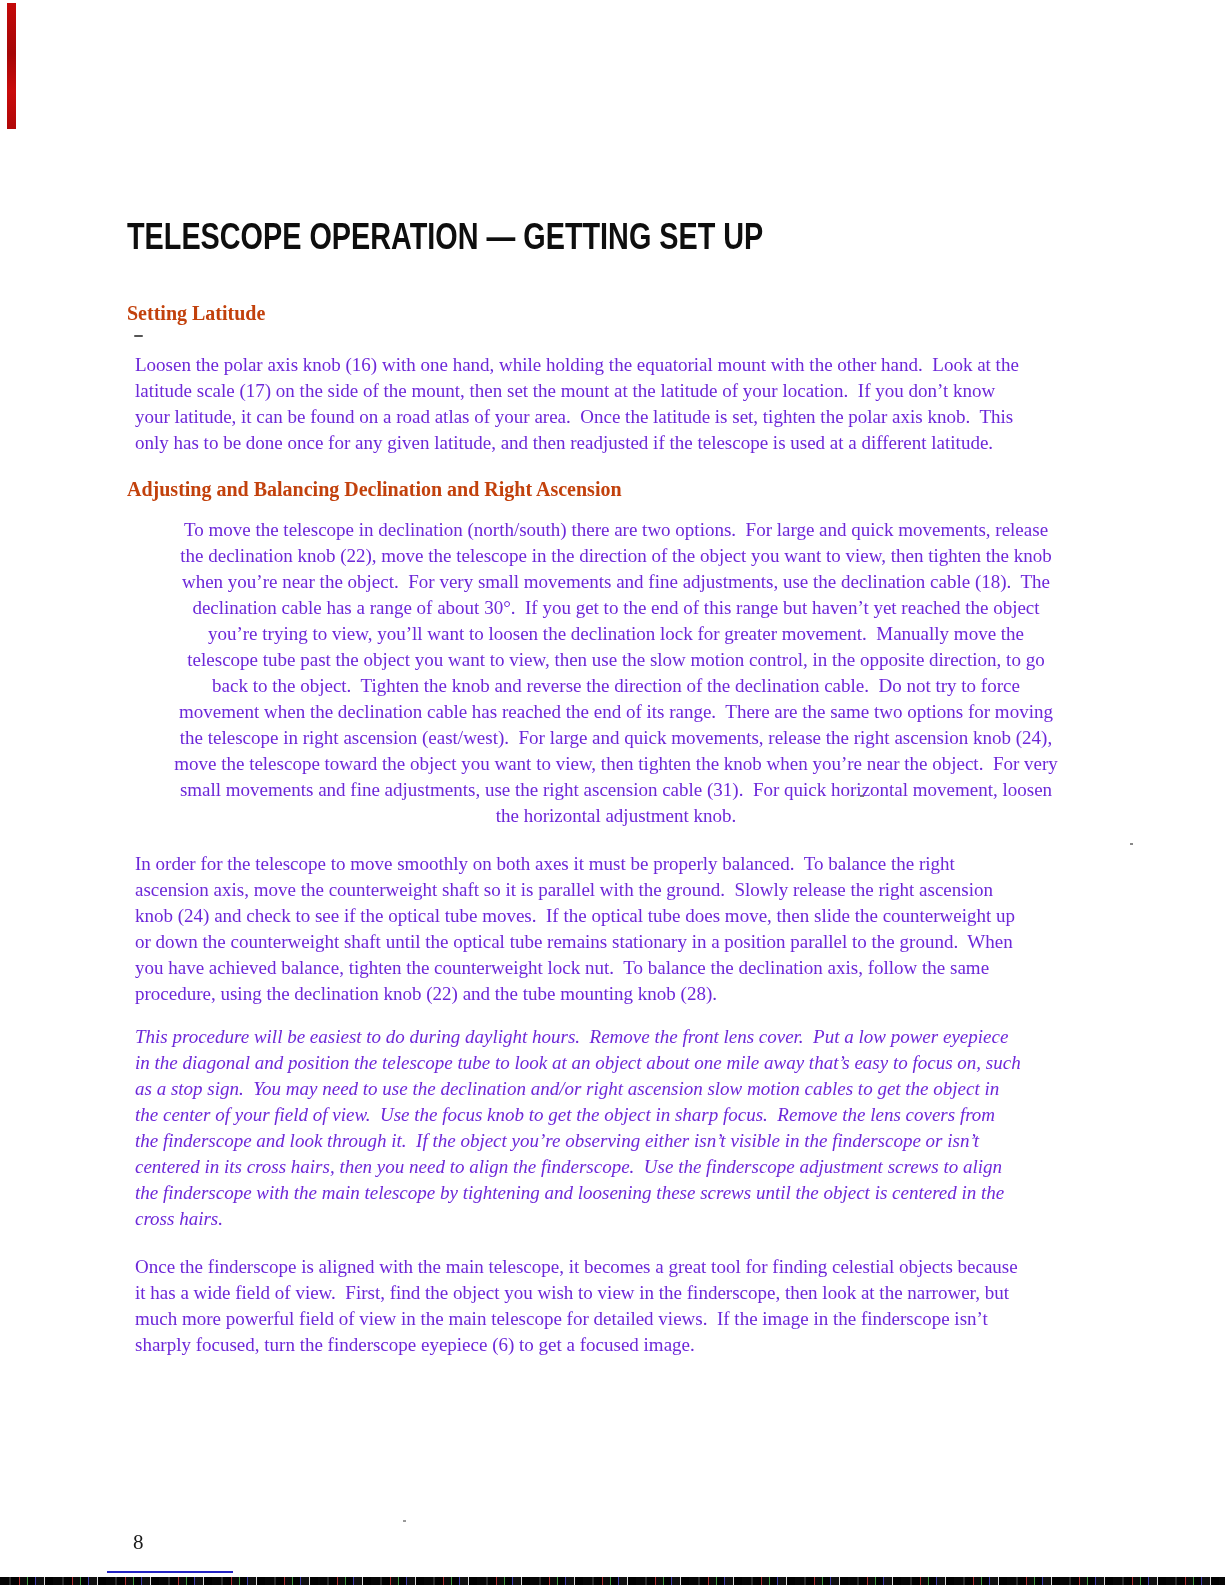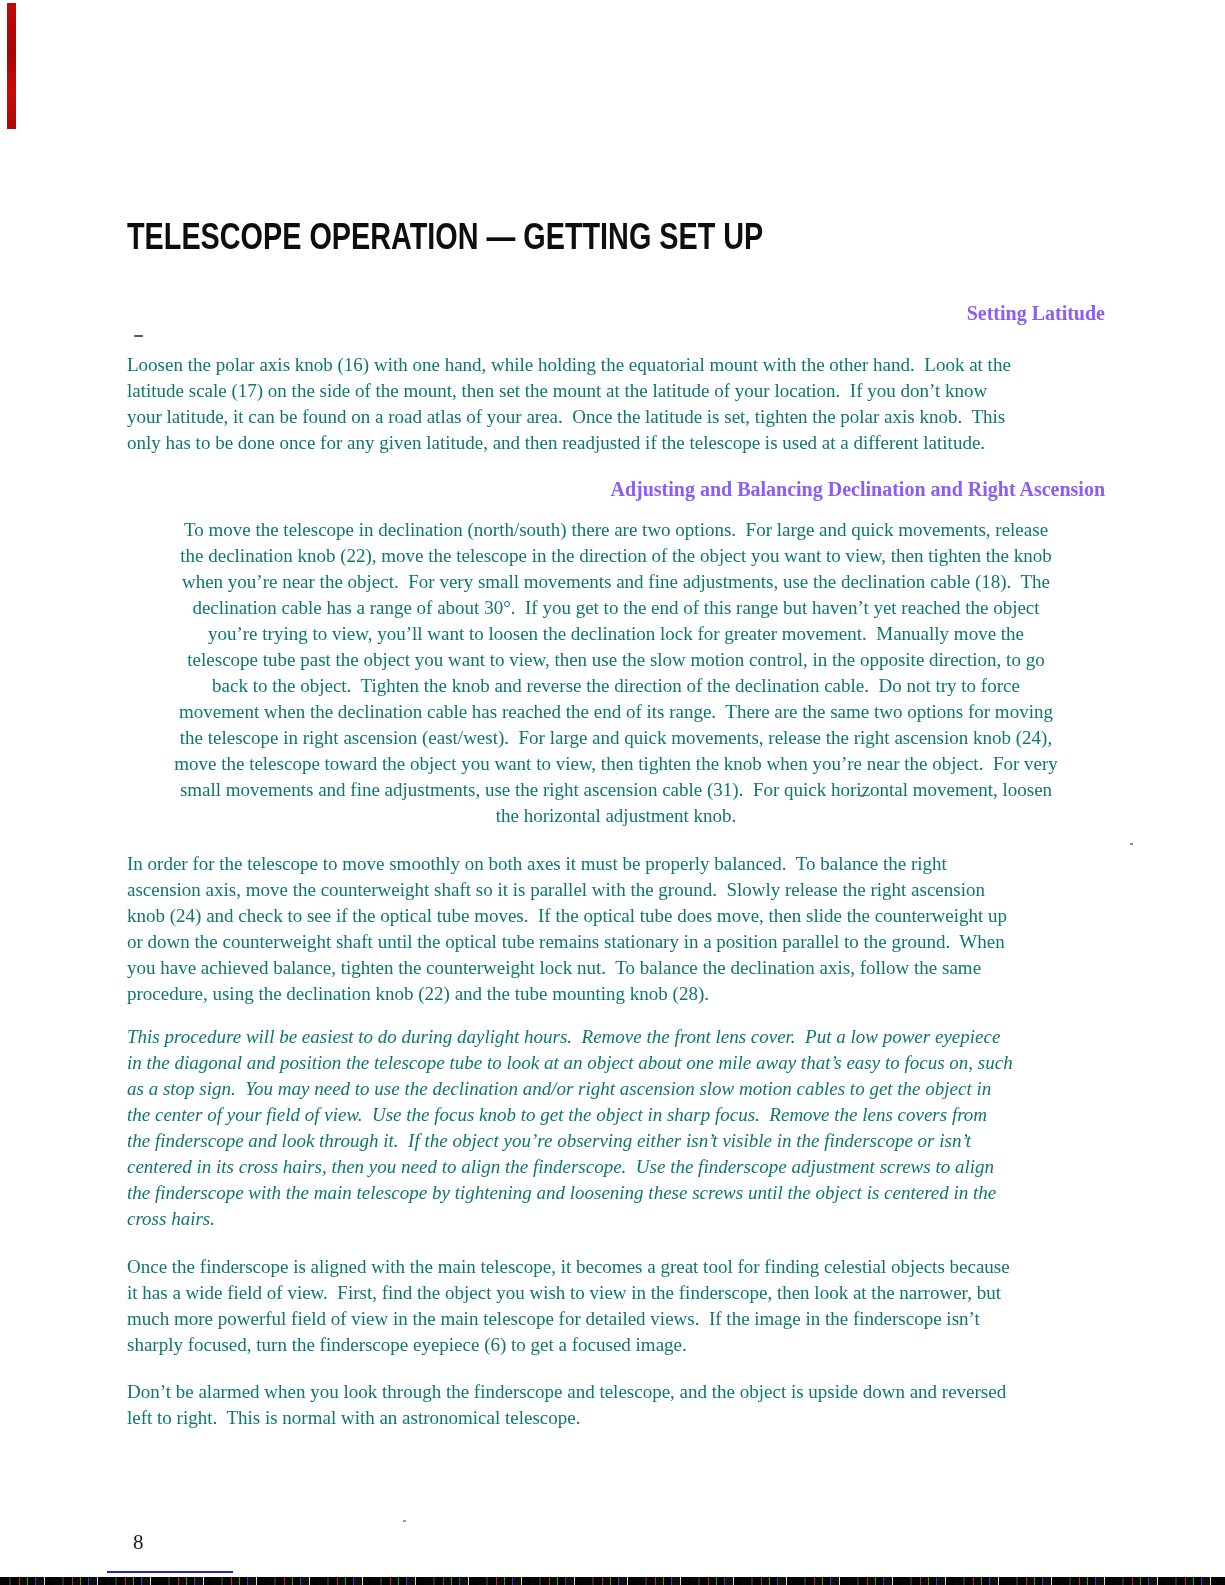--- a/index.html
+++ b/index.html
@@ -31,30 +31,29 @@
     letter-spacing: 0px;
     color: #0e0e0e;
     transform: scaleX(0.80);
     transform-origin: left center;
     white-space: nowrap;
   }
   .sec-heading {
     font-size: 20px;
     font-weight: bold;
     line-height: 22px;
-    color: #8b5cf6;
+    color: #c2410c;
     margin: 0;
-    text-align: right;
   }
   .para {
     font-size: 19px;
     line-height: 26px;
-    margin: 0;
+    margin: 8px;
     white-space: pre-wrap;
-    color: #0f766e;
+    color: #6d28d9;
   }
   .mt-h1 { margin-top: 46px; }
   .mt-p1 { margin-top: 28px; }
   .mt-h2 { margin-top: 22px; }
   .mt-p2 { margin-top: 17px; text-align: center; }
   .mt-p3 { margin-top: 22px; }
   .mt-h3 { margin-top: 18px; }
   .mt-p4 { margin-top: 17px; font-style: italic; }
   .mt-p5 { margin-top: 22px; }
   .mt-p6 { margin-top: 21px; }
@@ -184,22 +183,20 @@
 the finderscope and look through it.  If the object you’re observing either isn’t visible in the finderscope or isn’t
 centered in its cross hairs, then you need to align the finderscope.  Use the finderscope adjustment screws to align
 the finderscope with the main telescope by tightening and loosening these screws until the object is centered in the
 cross hairs.</p>
 
     <p class="para mt-p5">Once the finderscope is aligned with the main telescope, it becomes a great tool for finding celestial objects because
 it has a wide field of view.  First, find the object you wish to view in the finderscope, then look at the narrower, but
 much more powerful field of view in the main telescope for detailed views.  If the image in the finderscope isn’t
 sharply focused, turn the finderscope eyepiece (6) to get a focused image.</p>
 
-    <p class="para mt-p6">Don’t be alarmed when you look through the finderscope and telescope, and the object is upside down and reversed
-left to right.  This is normal with an astronomical telescope.</p>
 
   </div>
 
   <div class="page-number">8</div>
 
   <div class="red-bar"></div>
   <div class="tiny-dash"></div>
   <div class="speck-1"></div>
   <div class="speck-2"></div>
   <div class="speck-3"></div>

